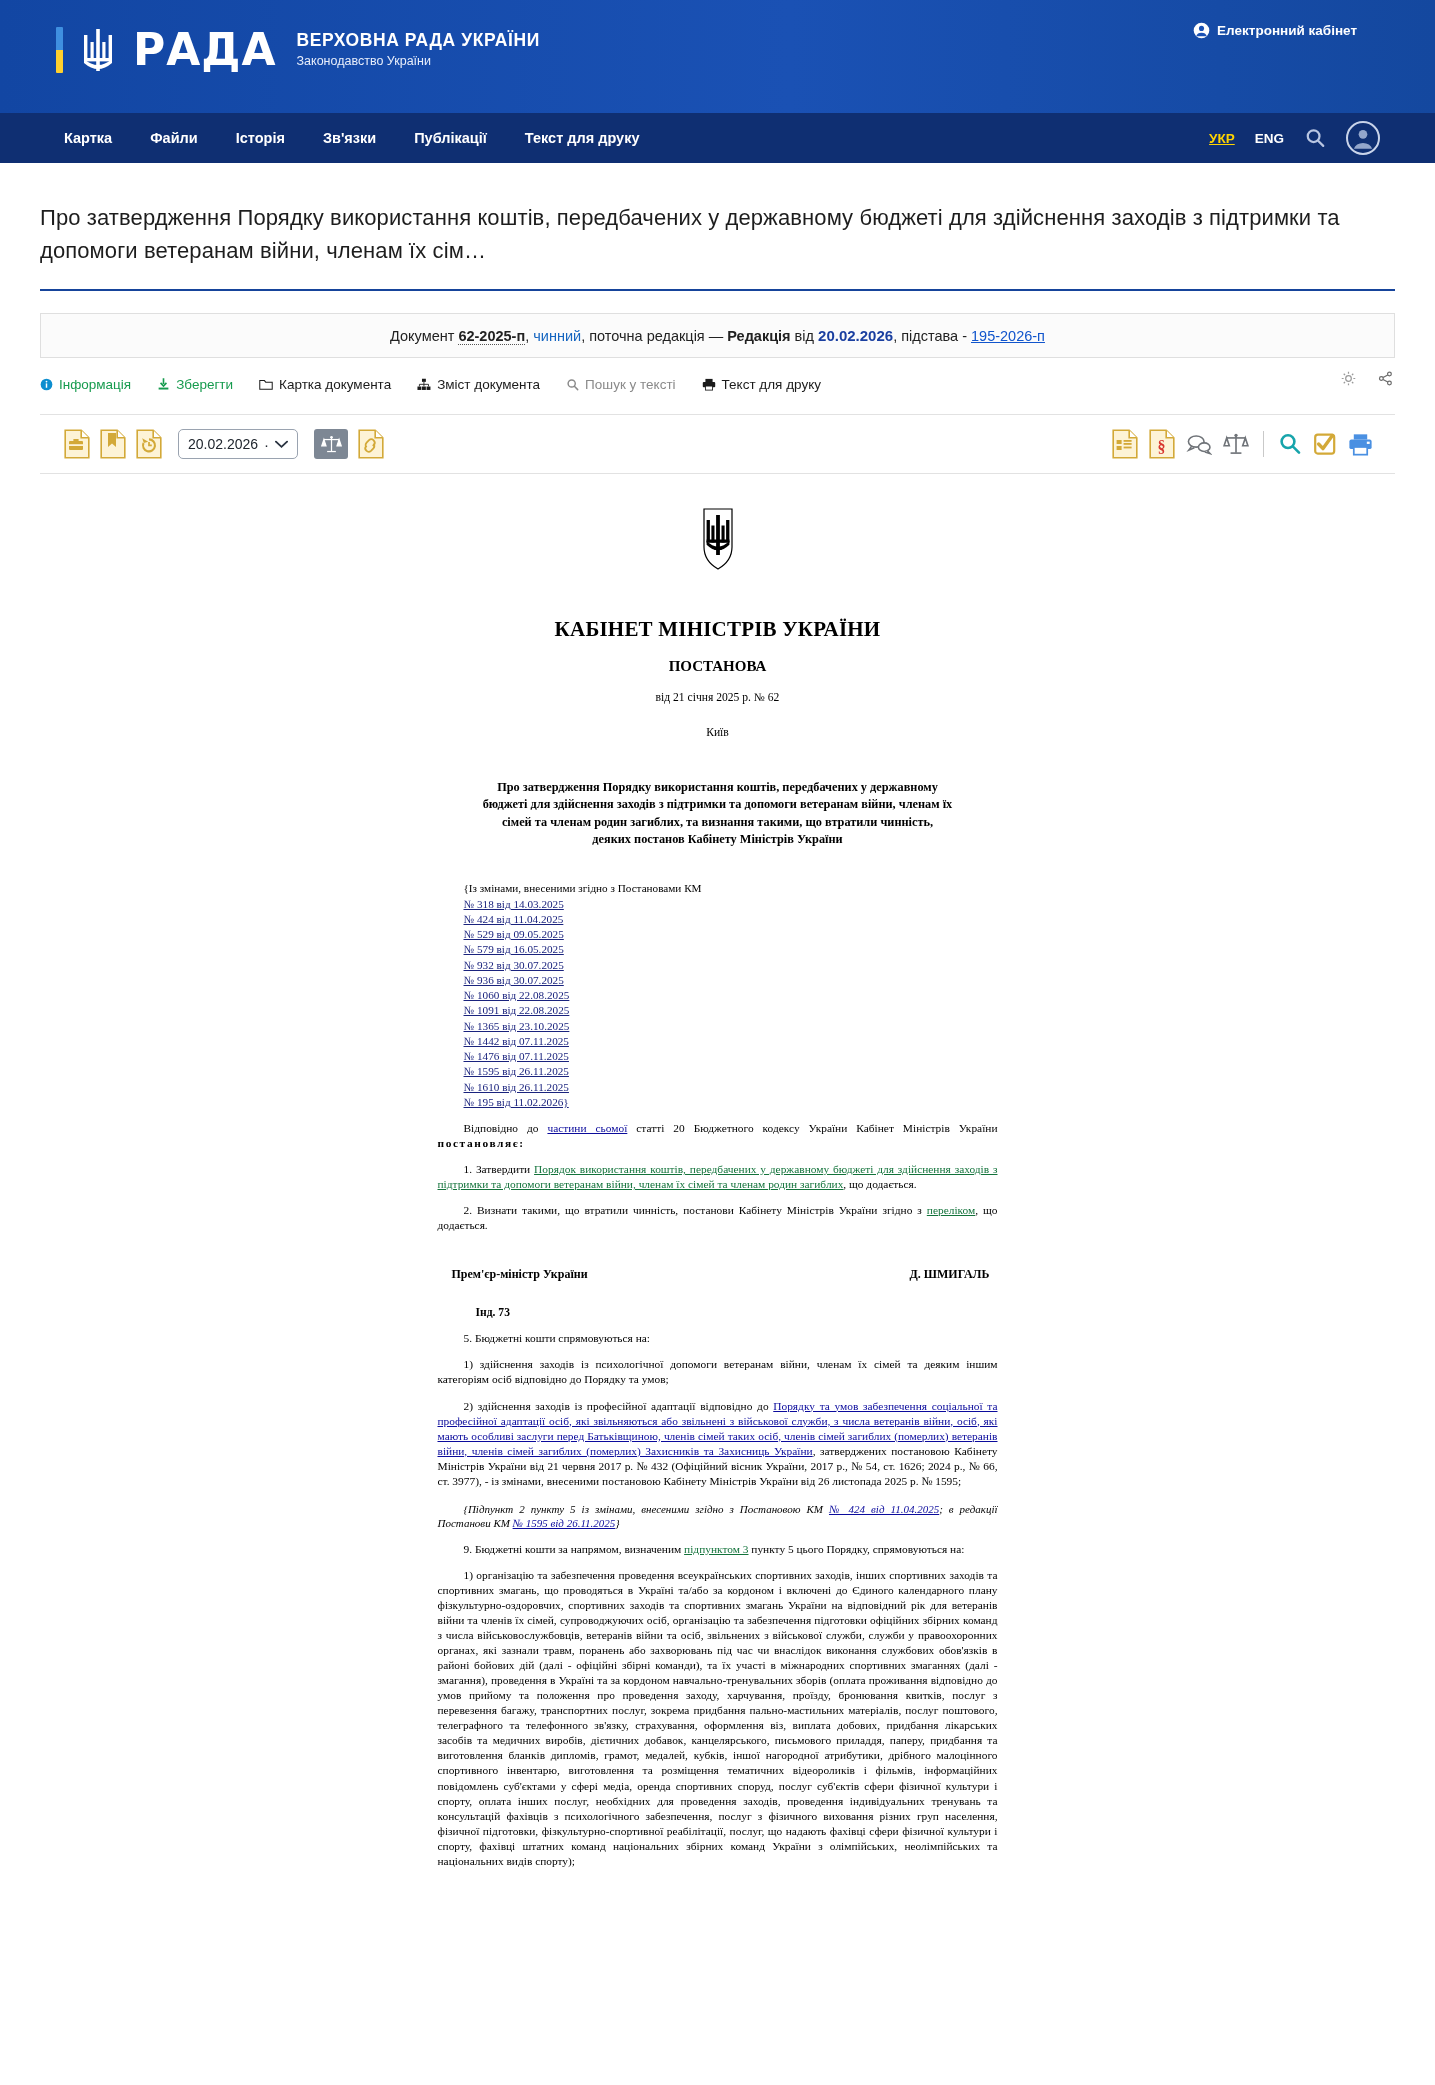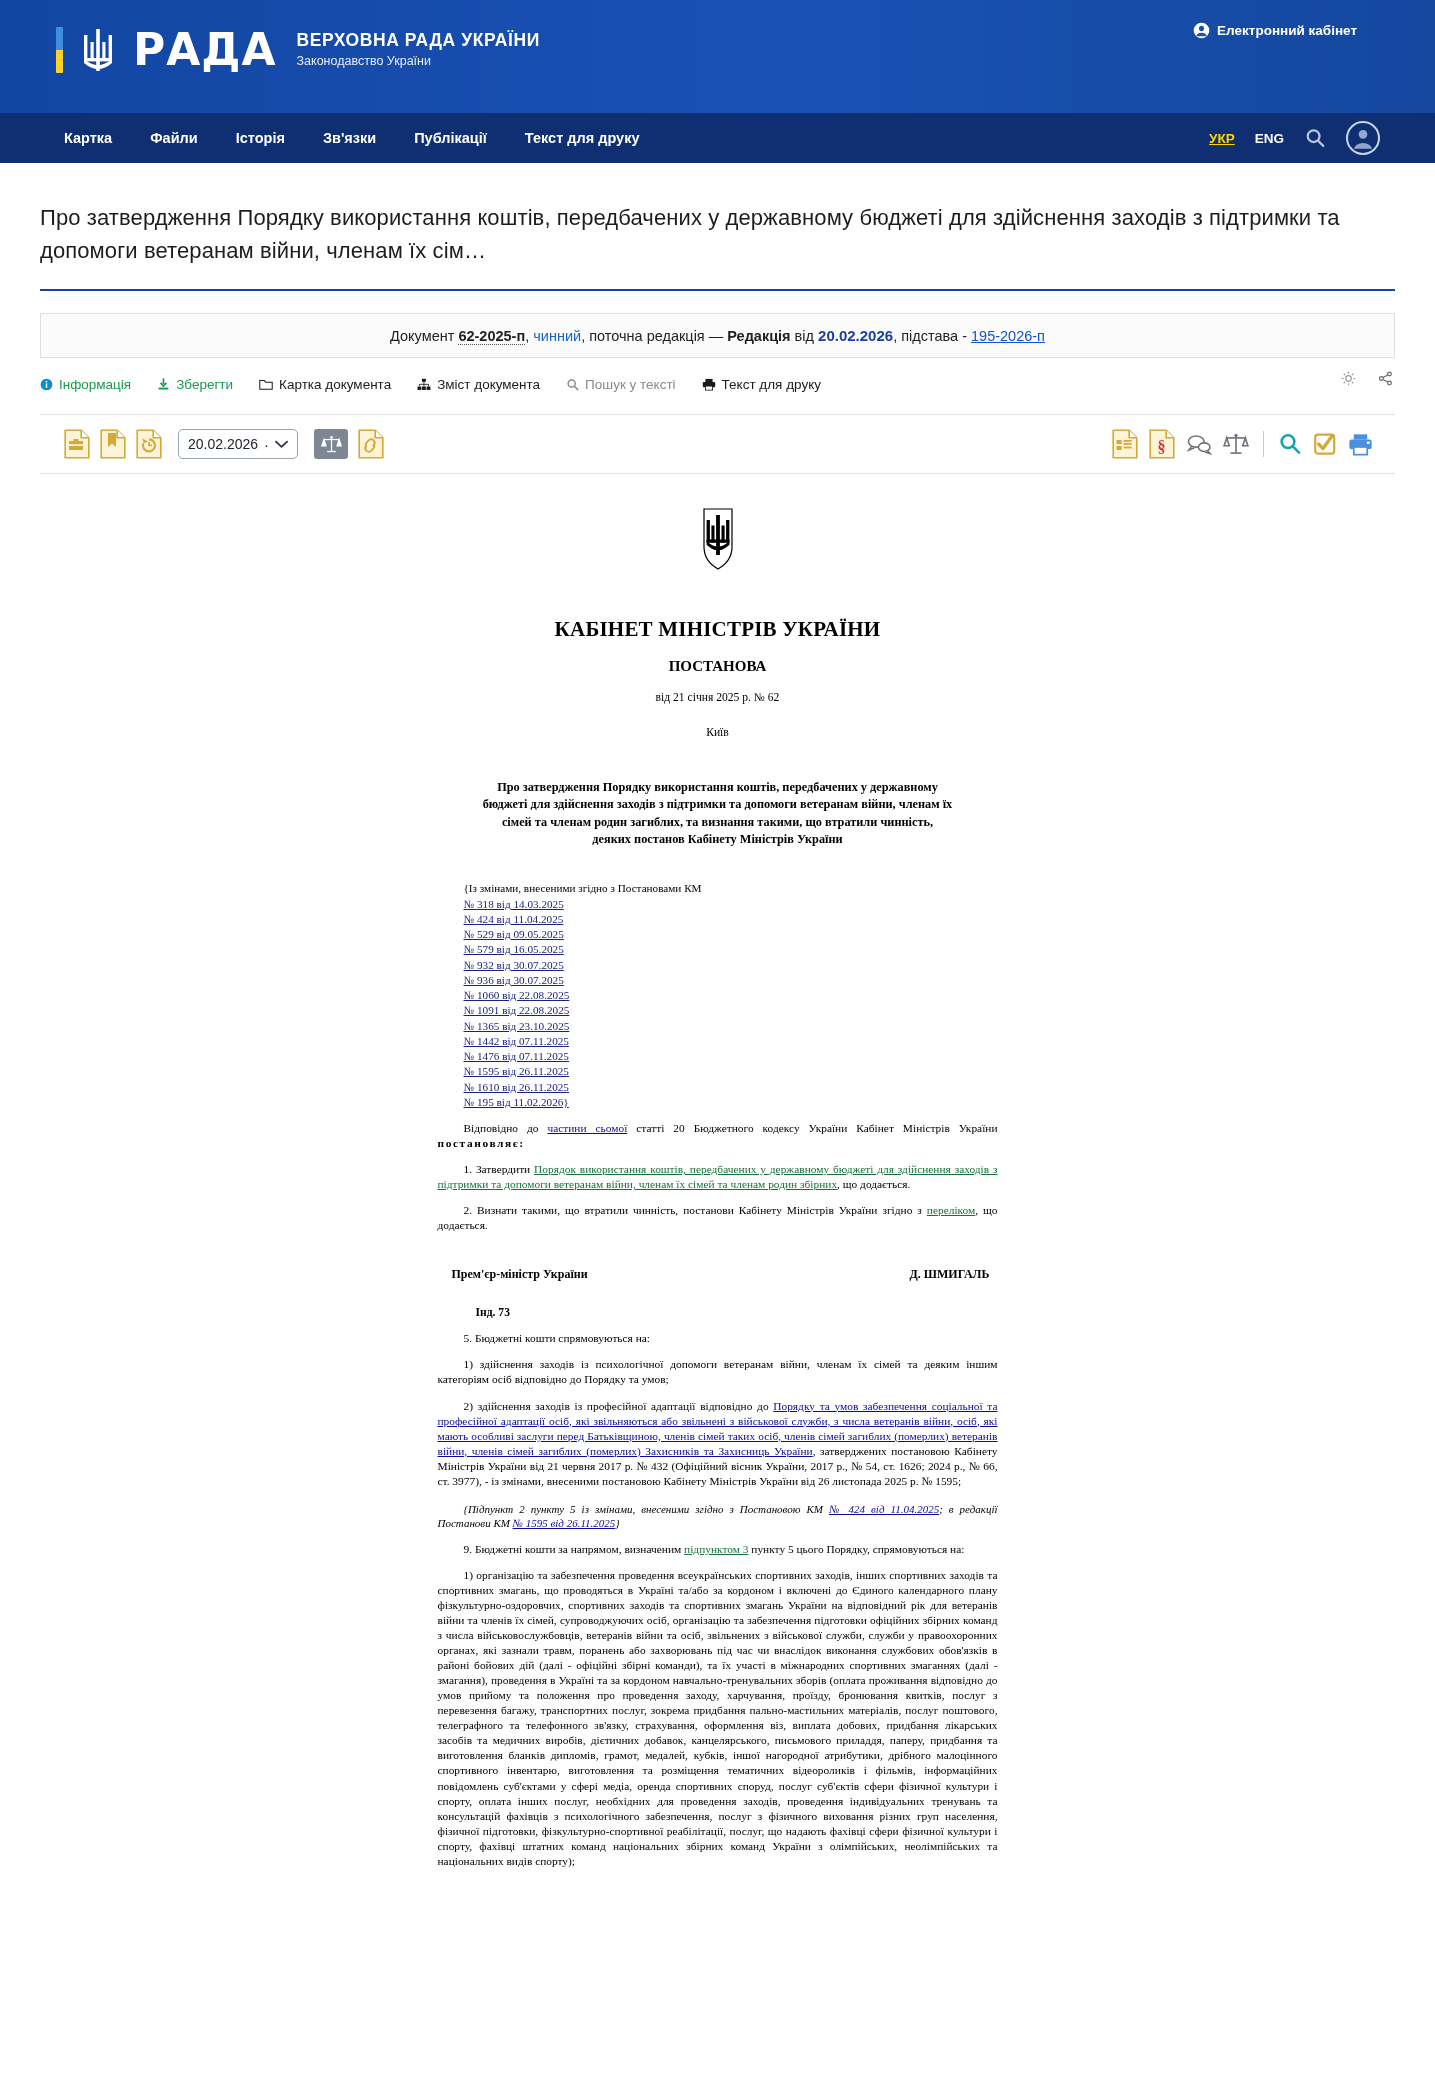--- a/index.html
+++ b/index.html
@@ -442,21 +442,21 @@
       <a href="#">№ 1365 від 23.10.2025</a><br>
       <a href="#">№ 1442 від 07.11.2025</a><br>
       <a href="#">№ 1476 від 07.11.2025</a><br>
       <a href="#">№ 1595 від 26.11.2025</a><br>
       <a href="#">№ 1610 від 26.11.2025</a><br>
       <a href="#">№ 195 від 11.02.2026}</a>
     </div>
 
     <p class="p"><span>Відповідно до </span><a href="#">частини сьомої</a><span> статті 20 Бюджетного кодексу України Кабінет Міністрів України </span><span class="sp">постановляє:</span></p>
 
-    <p class="p"><span>1. Затвердити </span><a href="#" class="green">Порядок використання коштів, передбачених у державному бюджеті для здійснення заходів з підтримки та допомоги ветеранам війни, членам їх сімей та членам родин збірних</a><span>, що додається.</span></p>
+    <p class="p"><span>1. Затвердити </span><a href="#" class="green">Порядок використання коштів, передбачених у державному бюджеті для здійснення заходів з підтримки та допомоги ветеранам війни, членам їх сімей та членам родин загиблих</a><span>, що додається.</span></p>
 
     <p class="p"><span>2. Визнати такими, що втратили чинність, постанови Кабінету Міністрів України згідно з </span><a href="#" class="green">переліком</a><span>, що додається.</span></p>
 
     <div class="signrow">
       <span>Прем'єр-міністр України</span>
       <span>Д. ШМИГАЛЬ</span>
     </div>
 
     <div class="ind">Інд. 73</div>
 

